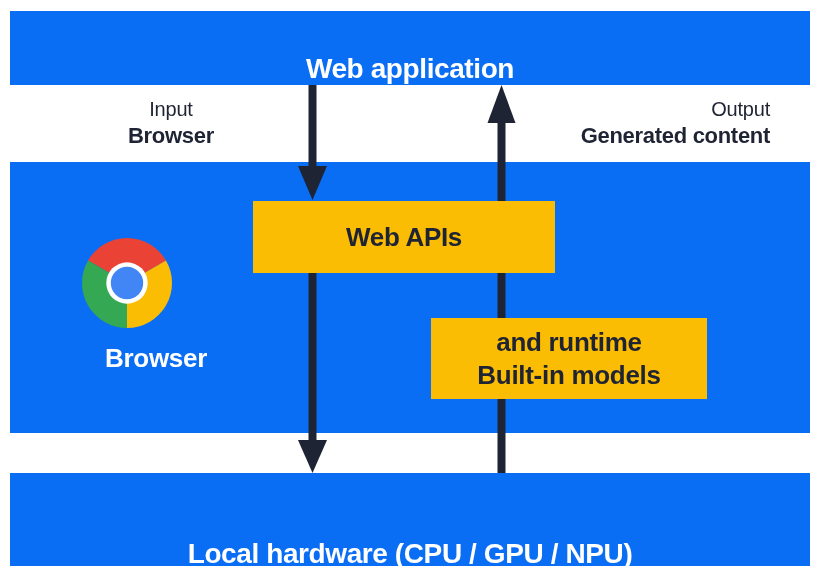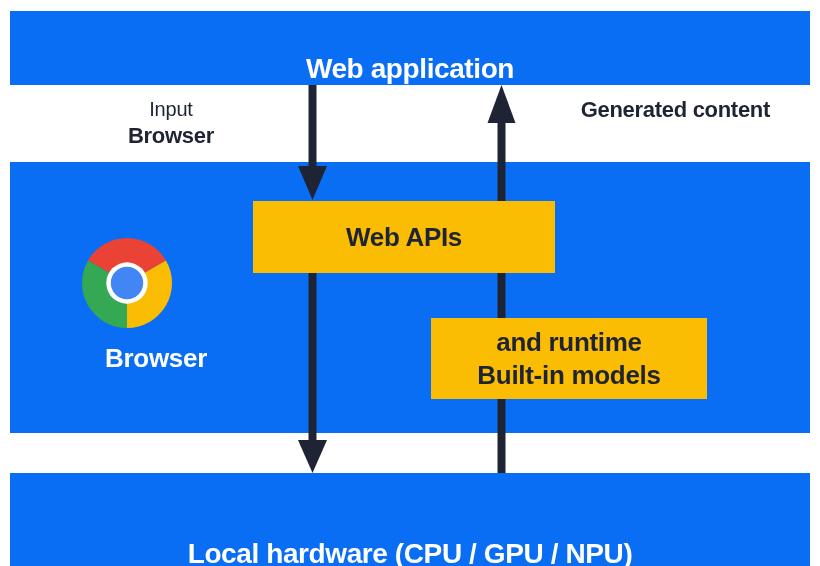--- a/index.html
+++ b/index.html
@@ -132,20 +132,21 @@
       <rect x="497.5" y="120" width="8" height="353"></rect>
       <polygon points="487.5,123 515.5,123 501.5,85"></polygon>
     </g>
   </svg>
 
   <div class="io-block" id="input-block">
     <div class="io-title">Input</div>
     <div class="io-value">Browser</div>
   </div>
   <div class="io-block" id="output-block">
+    <div class="io-title">Output</div>
     <div class="io-value">Generated content</div>
   </div>
 
   <svg id="chrome-logo" viewBox="0 0 100 100" xmlns="http://www.w3.org/2000/svg">
     <path class="c-red" d="M50,50 L6.7,25 A50,50 0 0 1 93.3,25 Z"></path>
     <path class="c-yellow" d="M50,50 L93.3,25 A50,50 0 0 1 50,100 Z"></path>
     <path class="c-green" d="M50,50 L50,100 A50,50 0 0 1 6.7,25 Z"></path>
     <circle class="c-ring" cx="50" cy="50" r="23"></circle>
     <circle class="c-blue" cx="50" cy="50" r="18"></circle>
   </svg>

